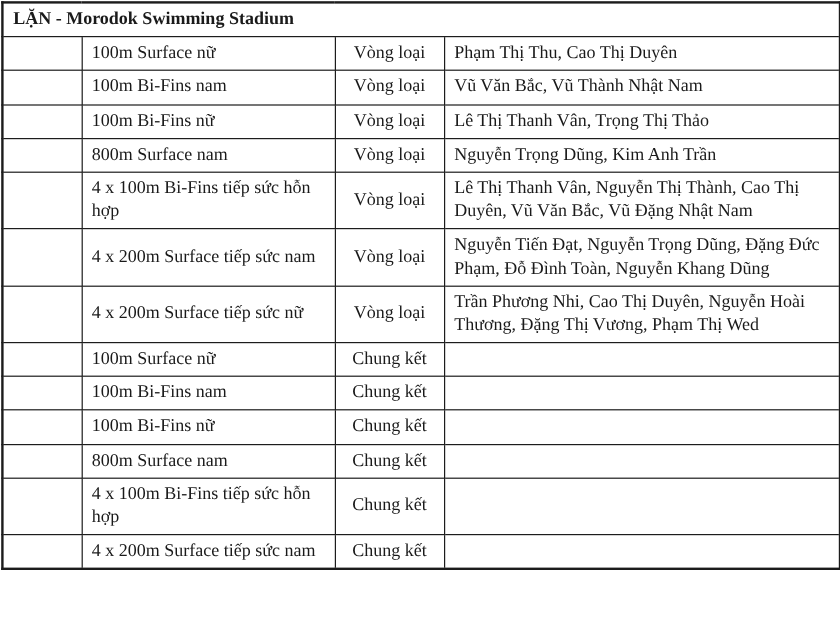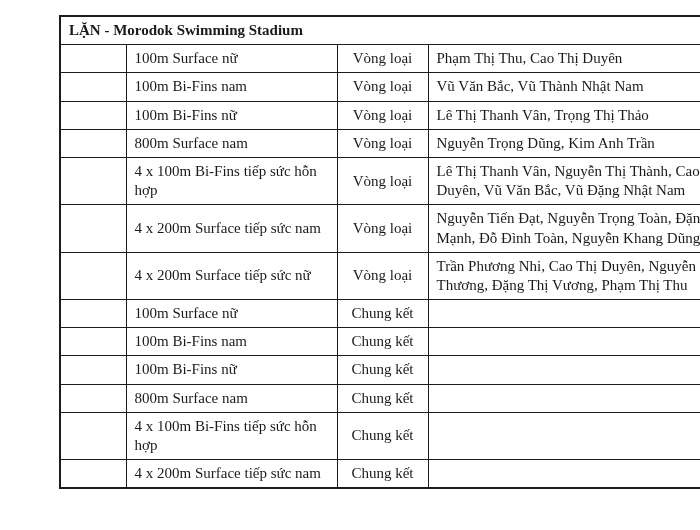--- a/index.html
+++ b/index.html
@@ -7,22 +7,21 @@
     width: 700px;
     height: 530px;
     background: #ffffff;
     overflow: hidden;
     font-family: "Liberation Serif", "DejaVu Serif", serif;
     color: #1a1a1a;
   }
   .doc {
     width: 568px;
     height: 530px;
-    padding: 15px;
-    margin-left: 44px;
+    padding: 1px;
   }
   table.schedule {
     width: 698px;
     border-collapse: collapse;
     table-layout: fixed;
     border: 2px solid #1c1c1c;
   }
   table.schedule td {
     border: 1px solid #1c1c1c;
     font-size: 15px;
@@ -96,28 +95,28 @@
     <td class="time-cell"></td>
     <td class="event-cell">4 x 100m Bi-Fins tiếp sức hỗn hợp</td>
     <td class="round-cell">Vòng loại</td>
     <td class="names-cell">Lê Thị Thanh Vân, Nguyễn Thị Thành, Cao Thị Duyên, Vũ Văn Bắc, Vũ Đặng Nhật Nam</td>
   </tr>
 
   <tr class="data-row">
     <td class="time-cell"></td>
     <td class="event-cell">4 x 200m Surface tiếp sức nam</td>
     <td class="round-cell">Vòng loại</td>
-    <td class="names-cell">Nguyễn Tiến Đạt, Nguyễn Trọng Toàn, Đặng Đức Mạnh, Đỗ Đình Toàn, Nguyễn Khang Dũng</td>
+    <td class="names-cell">Nguyễn Tiến Đạt, Nguyễn Trọng Dũng, Đặng Đức Phạm, Đỗ Đình Toàn, Nguyễn Khang Dũng</td>
   </tr>
 
   <tr class="data-row">
     <td class="time-cell"></td>
     <td class="event-cell">4 x 200m Surface tiếp sức nữ</td>
     <td class="round-cell">Vòng loại</td>
-    <td class="names-cell">Trần Phương Nhi, Cao Thị Duyên, Nguyễn Hoài Thương, Đặng Thị Vương, Phạm Thị Thu</td>
+    <td class="names-cell">Trần Phương Nhi, Cao Thị Duyên, Nguyễn Hoài Thương, Đặng Thị Vương, Phạm Thị Wed</td>
   </tr>
 
 
   <tr class="data-row">
     <td class="time-cell"></td>
     <td class="event-cell">100m Surface nữ</td>
     <td class="round-cell">Chung kết</td>
     <td class="names-cell"></td>
   </tr>
 

